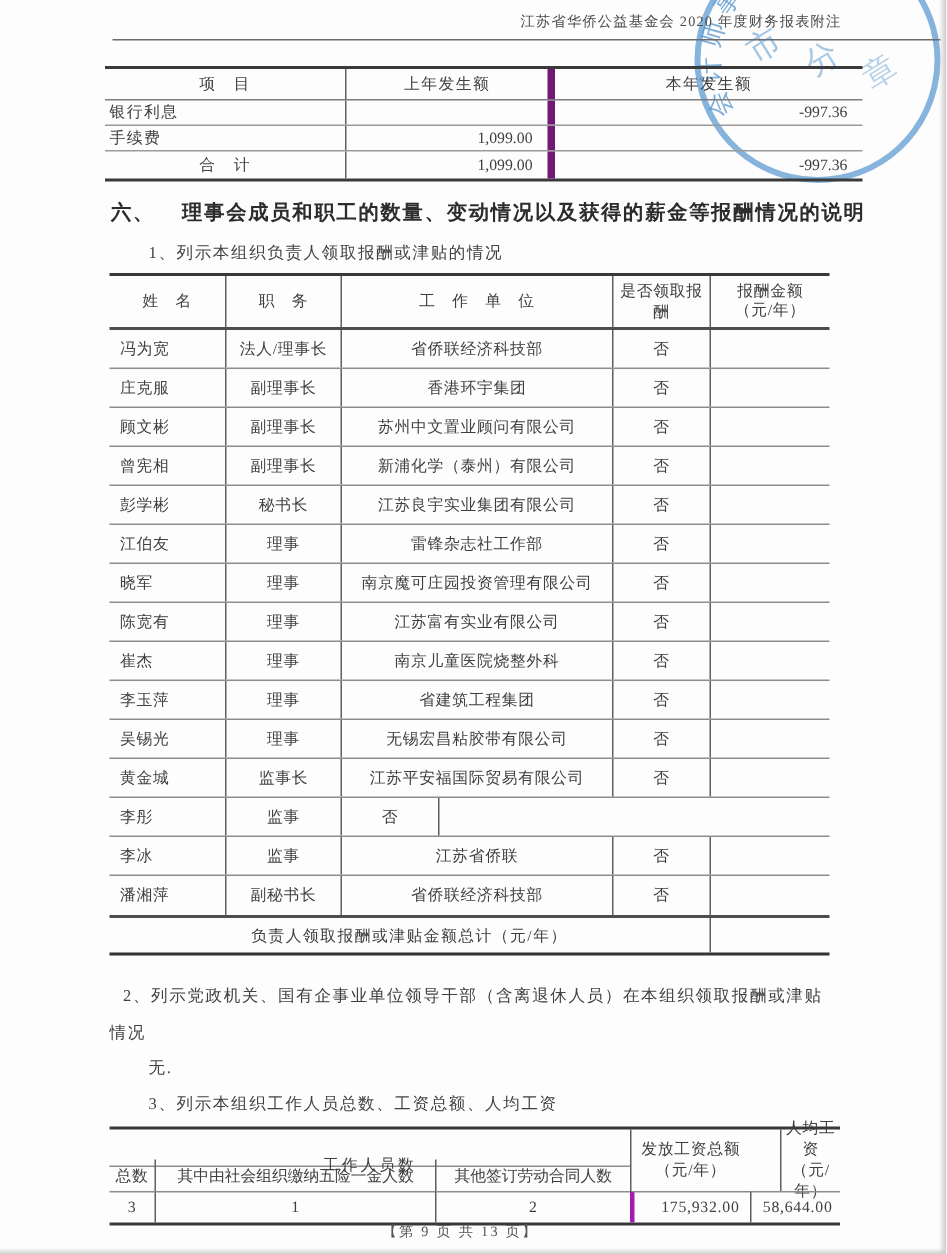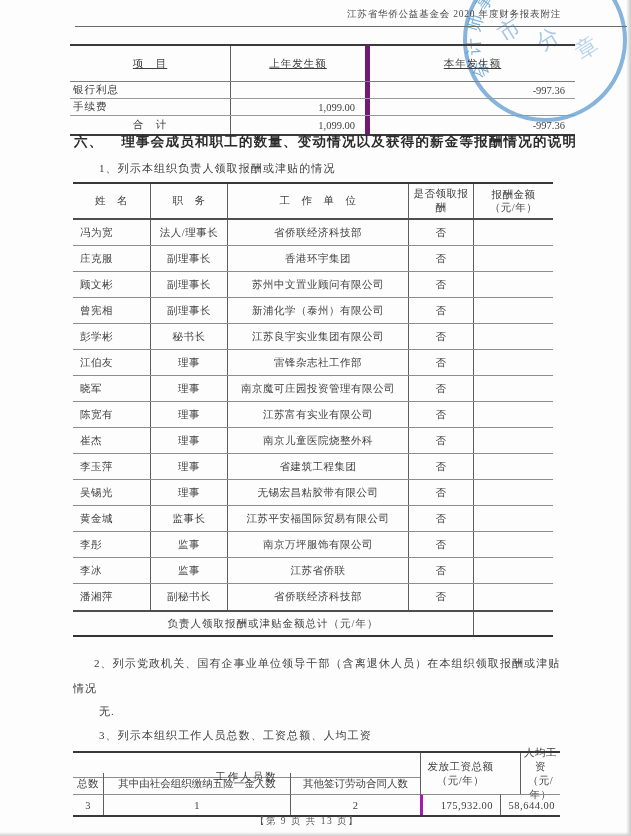--- a/index.html
+++ b/index.html
@@ -17,36 +17,36 @@
   
   .doc-header{
     position:absolute;left:75px;top:8px;width:552px;
     border-bottom:1px solid #6b6b6b;padding:0 66px 5px 0;
     text-align:right;font-size:9.5px;letter-spacing:.8px;color:#4a4a4a;
   }
 
   
   .exp{position:absolute;left:70px;top:44px;width:505px;border-top:2px solid #3a3a3a;border-bottom:2px solid #3a3a3a;font-size:10.5px;}
   .exp-row{display:flex;align-items:center;}
-  .exp-head{height:36px;border-bottom:1px solid #7d7d7d;text-decoration:underline;}
+  .exp-head{height:21px;border-bottom:1px solid #7d7d7d;}
   .exp-body{height:17px;border-bottom:1px solid #9a9a9a;}
   .exp-total{height:18px;}
   .ec1{width:160px;height:100%;display:flex;align-items:center;}
   .ec2{width:135px;height:100%;display:flex;align-items:center;border-left:1px solid #606060;}
   .ec3{width:210px;height:100%;display:flex;align-items:center;border-left:5px solid #701a75;}
   .ec-center{justify-content:center;letter-spacing:1px;}
   .ec-label{padding-left:3px;letter-spacing:1px;}
   .ec-val{justify-content:flex-end;padding-right:10px;}
 
   
   .sec-title{position:absolute;left:74px;top:133px;display:flex;gap:18px;
     font-size:13.5px;font-weight:bold;color:#2c2c2c;letter-spacing:1.2px;}
   .item{position:absolute;font-size:11px;letter-spacing:1.1px;color:#414141;}
   #item1{left:99px;top:161px;}
-  #item2a{left:94px;top:656px;}
+  #item2a{left:82px;top:656px;}
   #item2b{left:73px;top:681px;}
   #item2c{left:99px;top:704px;}
   #item3{left:99px;top:728px;}
 
   
   .ltable{position:absolute;left:73px;top:182px;width:480px;border-top:2px solid #383838;font-size:10.5px;}
   .l-head{display:flex;height:36px;border-bottom:2px solid #4e4e4e;}
   .m-row{display:flex;height:26px;border-bottom:1px solid #8d8d8d;}
   #leaders-body .m-row:last-child{border-bottom:none;}
   .mc{height:100%;display:flex;align-items:center;justify-content:center;text-align:center;letter-spacing:.5px;}
@@ -228,21 +228,20 @@
         <div class="m-row">
       <div class="mc mc1 name-cell">黄金城</div>
       <div class="mc mc2 bl">监事长</div>
       <div class="mc mc3 bl">江苏平安福国际贸易有限公司</div>
       <div class="mc mc4 bl">否</div>
       <div class="mc mc5 bl"></div>
     </div>
         <div class="m-row">
       <div class="mc mc1 name-cell">李彤</div>
       <div class="mc mc2 bl">监事</div>
-      <div class="mc mc3 bl">南京万坪服饰有限公司</div>
       <div class="mc mc4 bl">否</div>
       <div class="mc mc5 bl"></div>
     </div>
         <div class="m-row">
       <div class="mc mc1 name-cell">李冰</div>
       <div class="mc mc2 bl">监事</div>
       <div class="mc mc3 bl">江苏省侨联</div>
       <div class="mc mc4 bl">否</div>
       <div class="mc mc5 bl"></div>
     </div>

